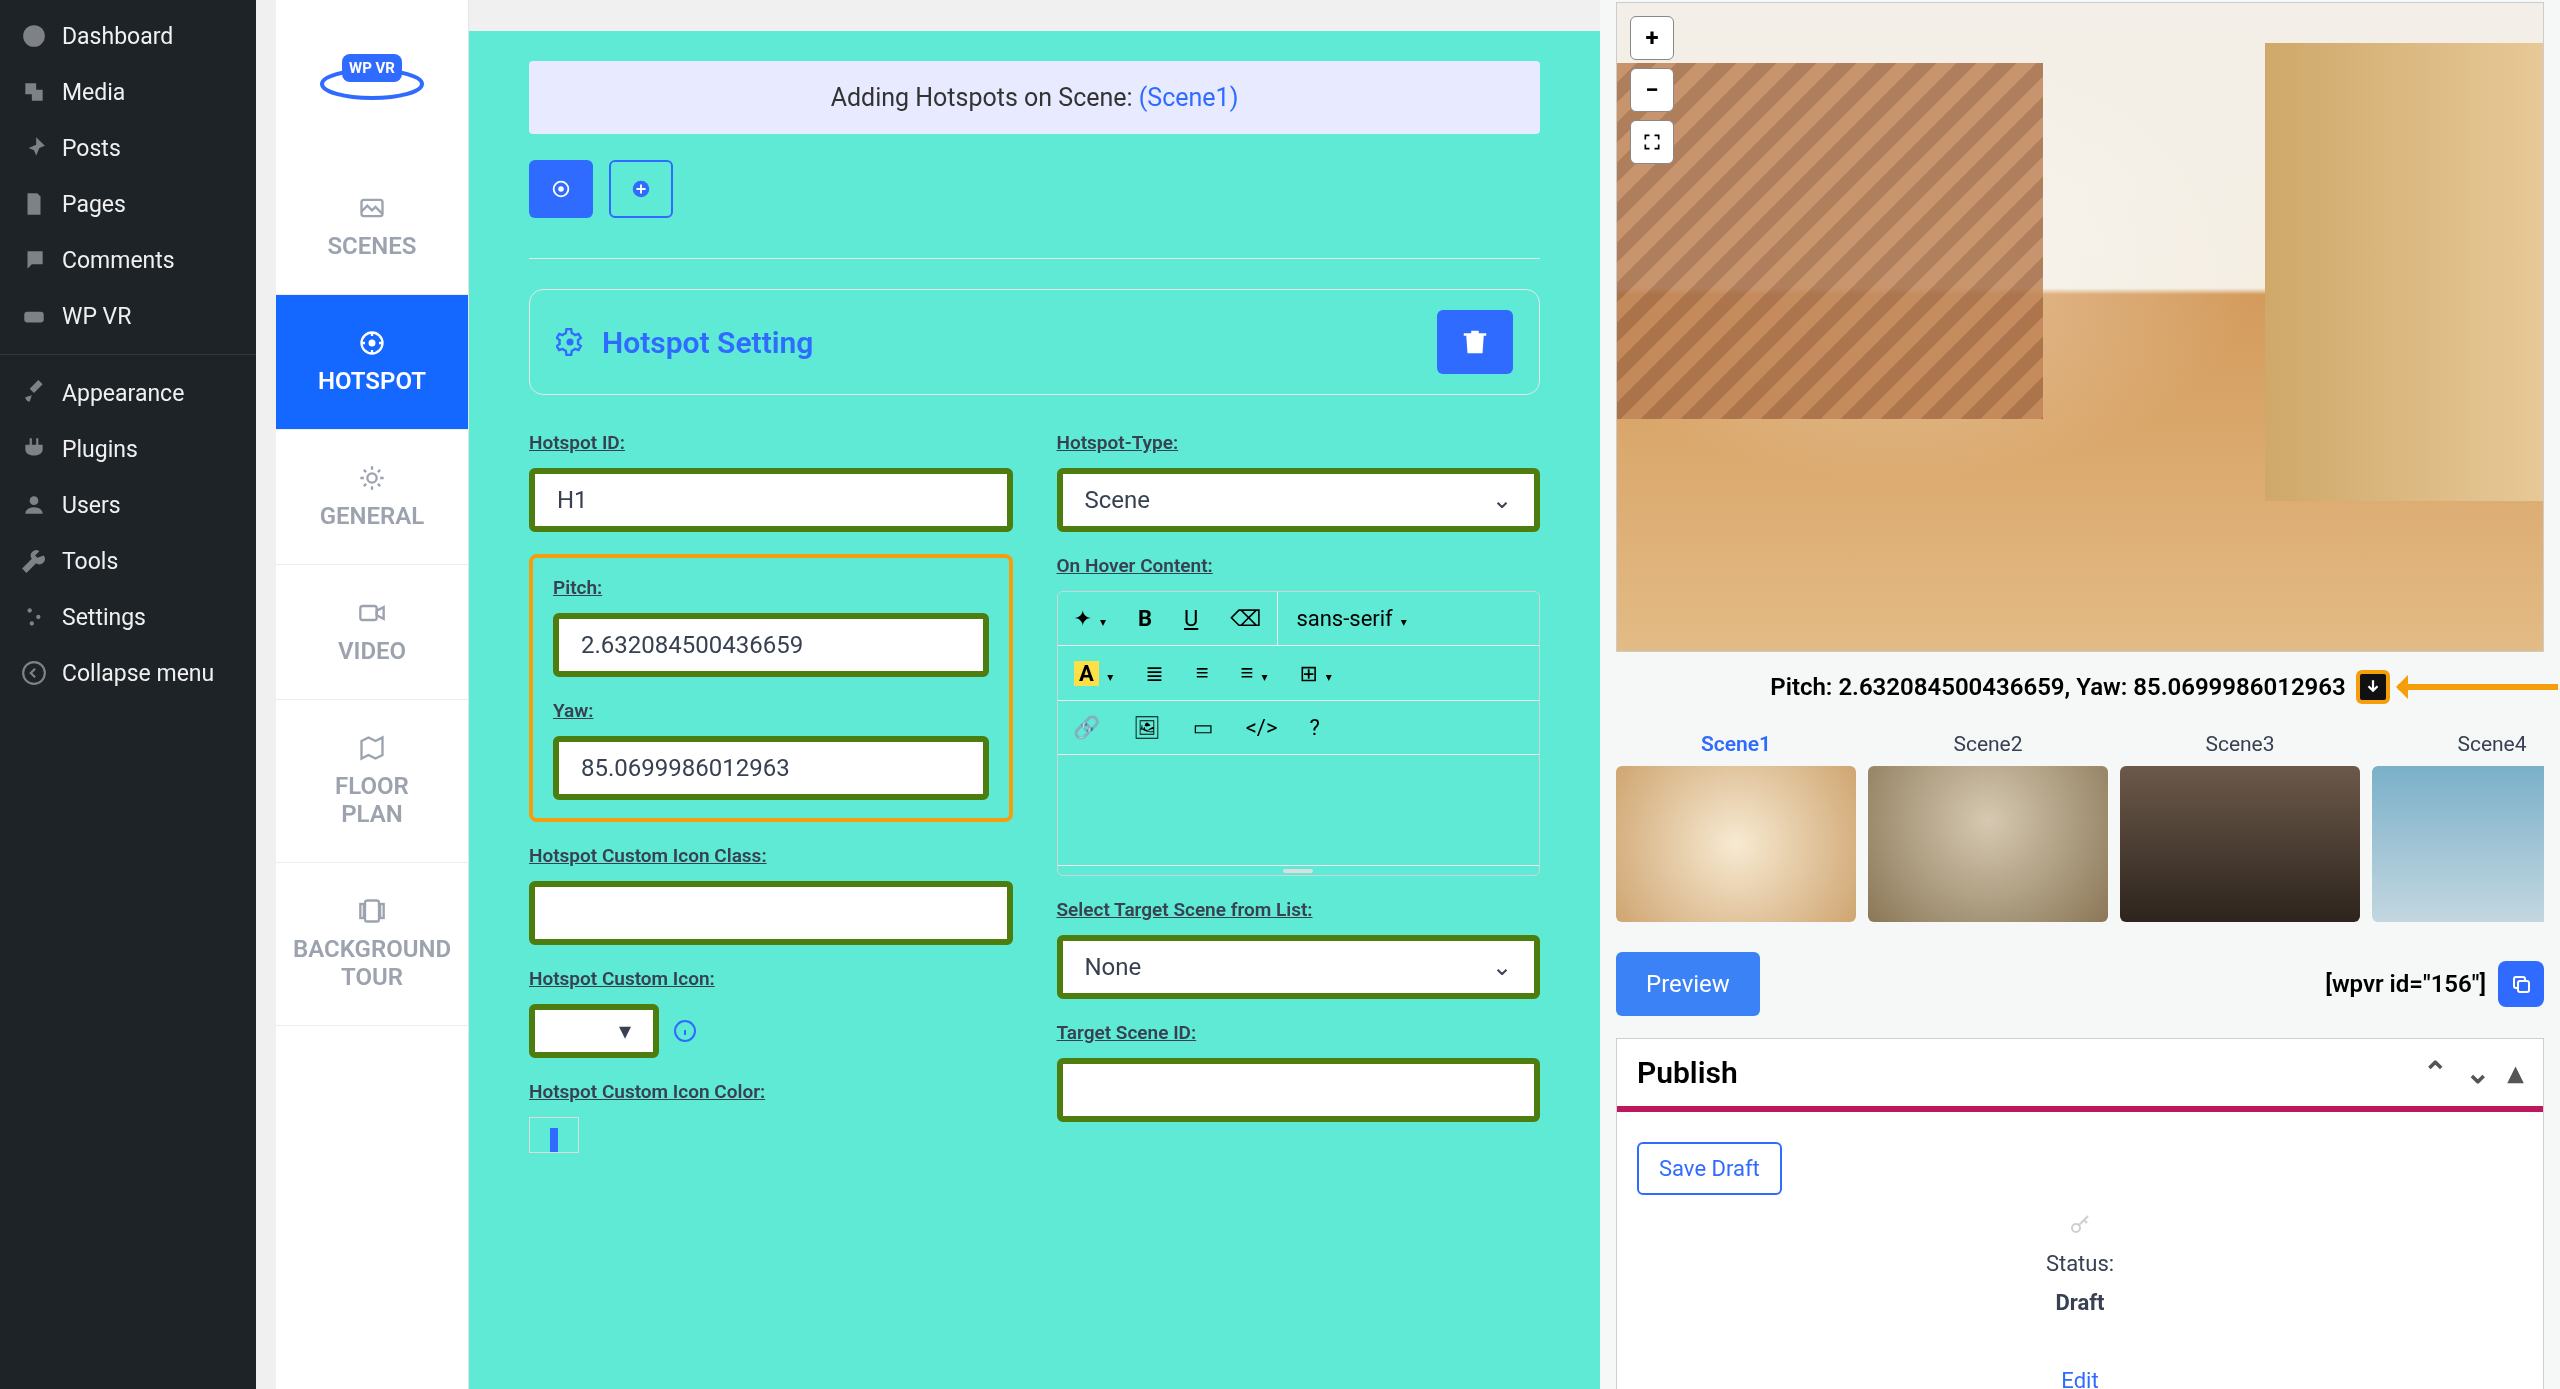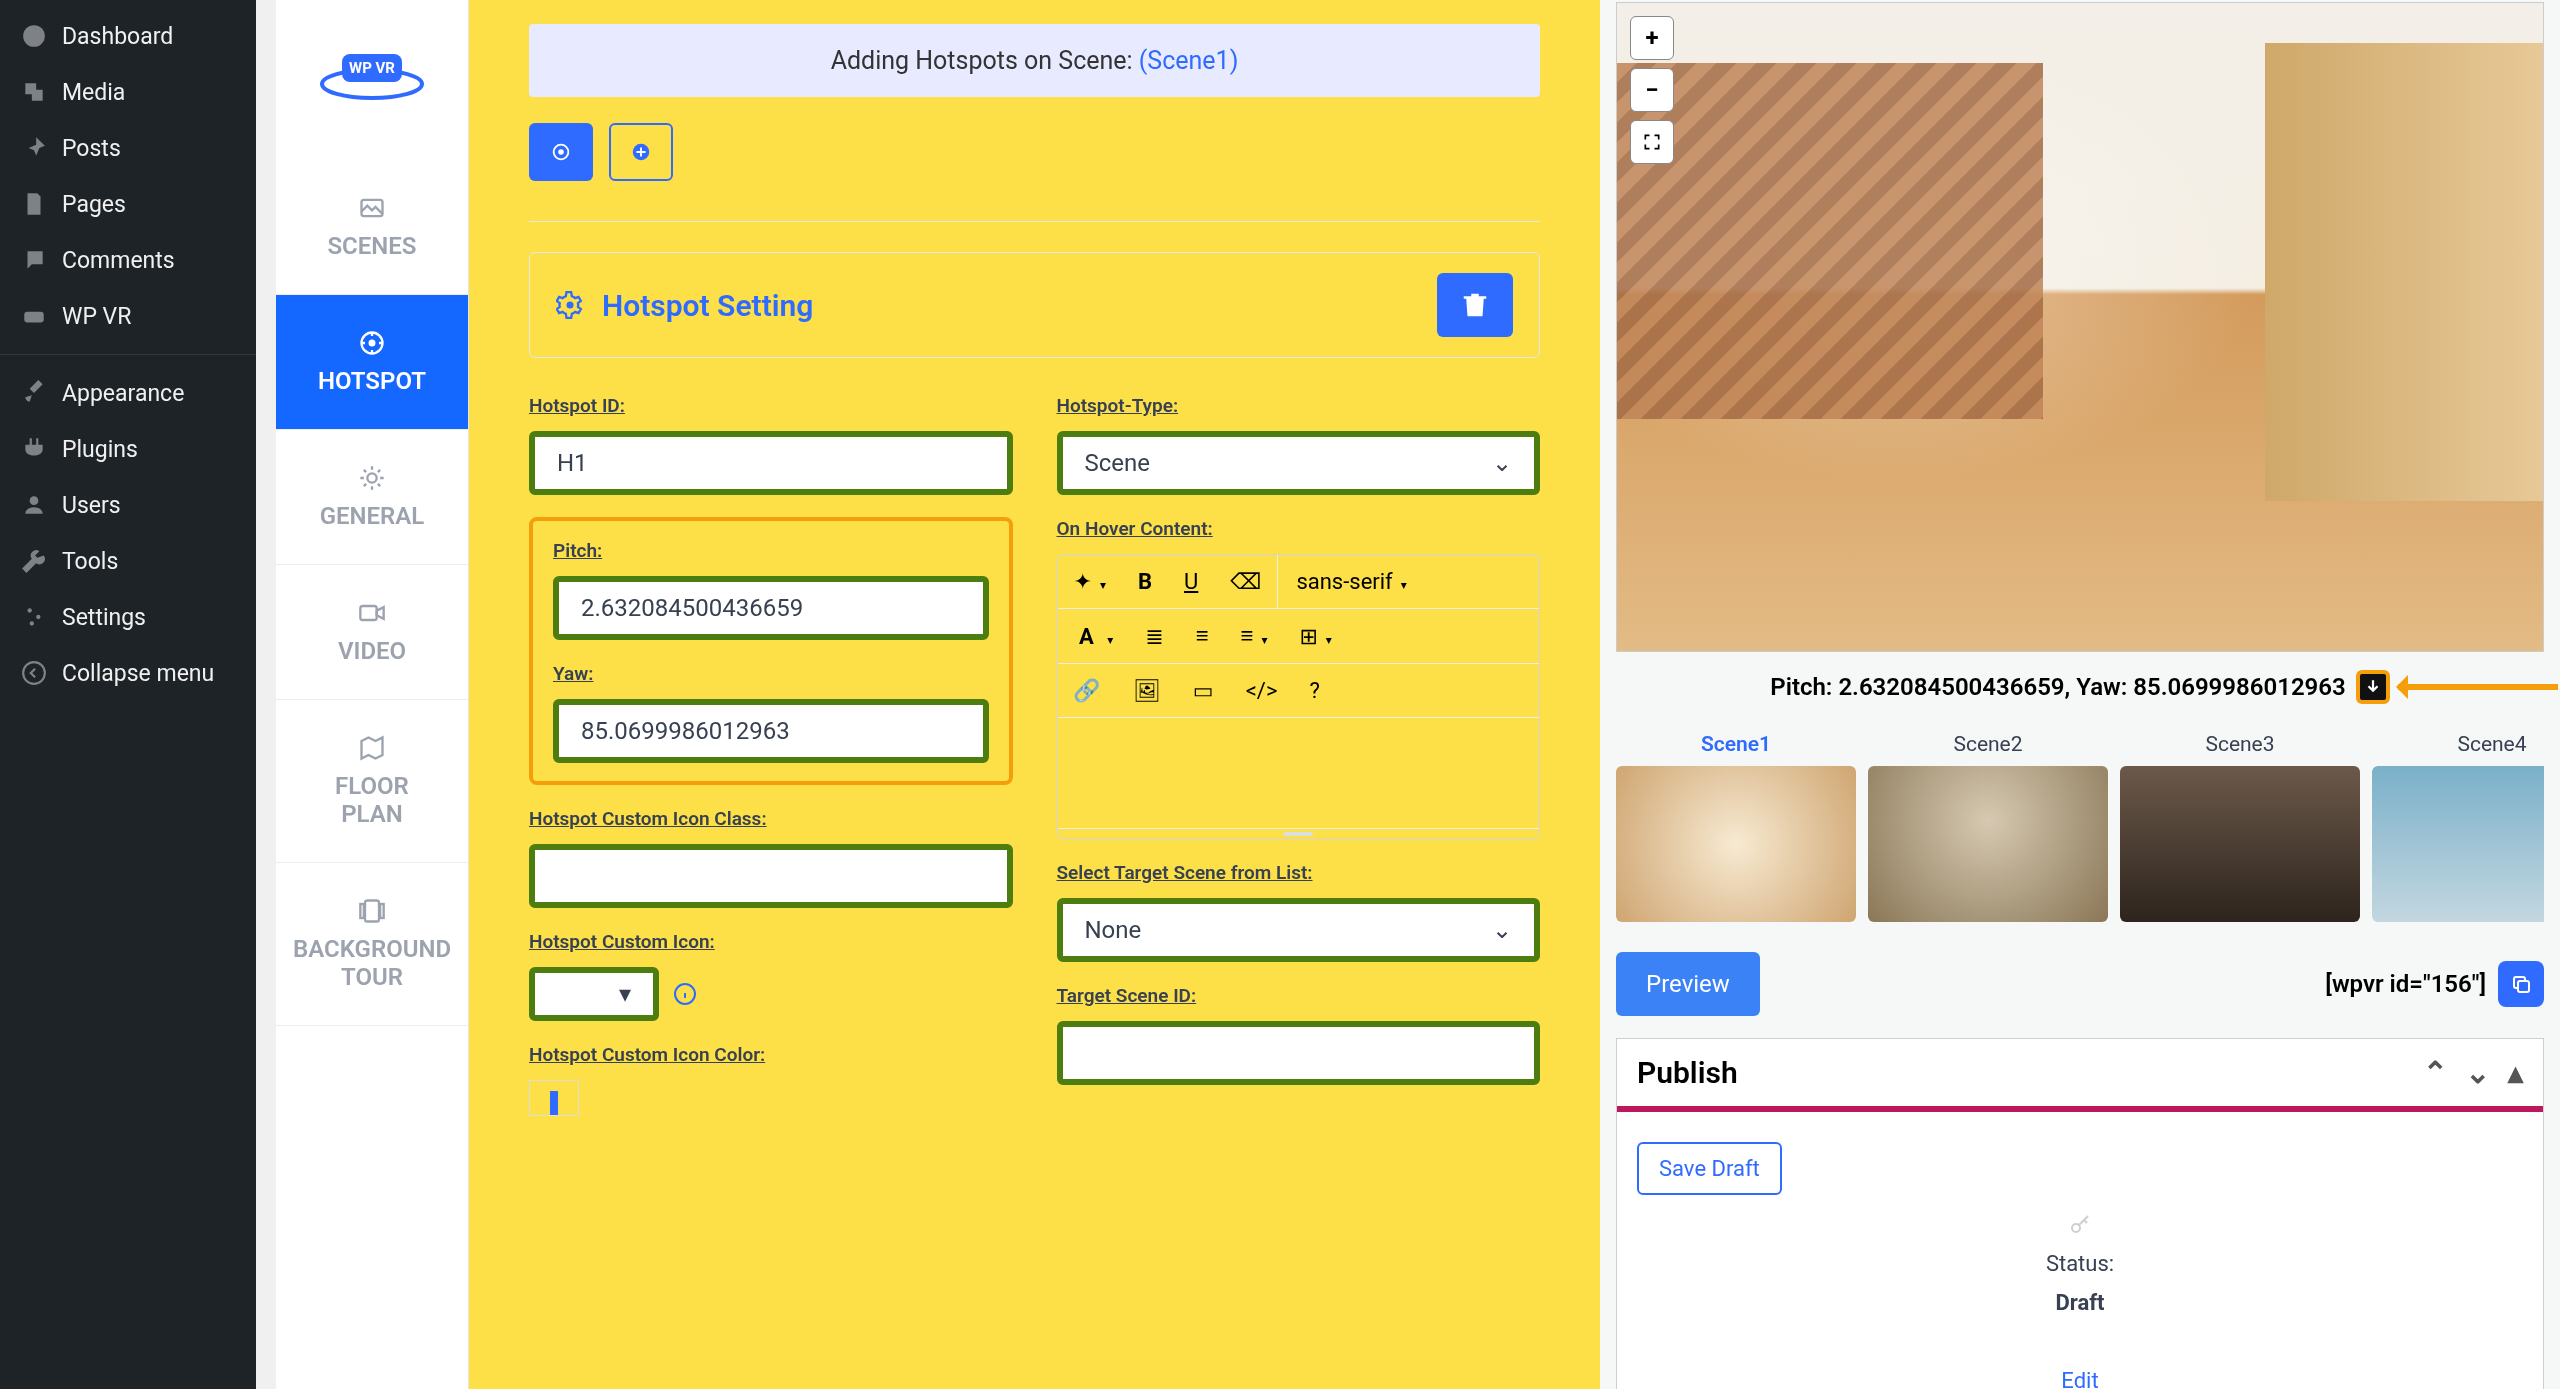--- a/index.html
+++ b/index.html
@@ -16,31 +16,31 @@
 .main { flex: 1; display: flex; overflow: auto; }
 
 
 .vtabs { width: 193px; background: #fff; border-right: 1px solid #e5e5e5; margin: 0 0 0 20px; }
 .vtabs .logo { display: flex; justify-content: center; padding: 36px 0 54px; }
 .vtabs .tab { display: flex; flex-direction: column; align-items: center; gap: 10px; padding: 34px 0; border-bottom: 1px solid #eee; color: #9ca3af; font-weight: 600; font-size: 24px; cursor: pointer; }
 .vtabs .tab.active { background: #1467ff; color: #fff; }
 .vtabs .tab svg { width: 28px; height: 28px; fill: currentColor; }
 
 
-.editor { flex: 1; background: #fde047; padding: 24px 60px; overflow-y: auto; min-width: 900px; }
+.editor { flex: 1; background: #5eead4; padding: 30px 60px; overflow-y: auto; min-width: 900px; margin-top: 31px; }
 .banner { background: #e8ebff; padding: 22px; text-align: center; font-size: 25px; color: #333; border-radius: 4px; }
 .banner .link { color: #2f6bff; }
 .chips { display: flex; gap: 16px; margin-top: 26px; }
 .chip { width: 64px; height: 58px; display: flex; align-items: center; justify-content: center; border-radius: 6px; cursor: pointer; }
 .chip.solid { background: #2f6bff; color: #fff; }
 .chip.outline { border: 2px solid #2f6bff; color: #2f6bff; }
 .chip svg { width: 22px; height: 22px; fill: currentColor; }
 hr.rule { border: none; border-top: 1px solid #e5e7eb; margin: 40px 0 30px; }
 
-.panel-head { display: flex; align-items: center; justify-content: space-between; border: 1px solid #e5e7eb; border-radius: 6px; padding: 20px 26px; }
+.panel-head { display: flex; align-items: center; justify-content: space-between; border: 1px solid #e5e7eb; border-radius: 14px; padding: 20px 26px; }
 .panel-head h2 { color: #2f6bff; font-size: 30px; font-weight: 600; display: flex; align-items: center; gap: 18px; }
 .panel-head .trash { width: 76px; height: 64px; background: #2f6bff; border-radius: 6px; display: flex; align-items: center; justify-content: center; cursor: pointer; }
 .panel-head .trash svg { width: 30px; height: 30px; fill: #fff; }
 
 .form-cols { display: flex; gap: 44px; margin-top: 36px; }
 .col { flex: 1; display: flex; flex-direction: column; gap: 22px; }
 .field label { display: block; font-size: 19px; font-weight: 600; color: #374151; margin-bottom: 14px; text-decoration: underline; }
 .field input[type=text], .field .select { width: 100%; height: 64px; border: 6px solid #4d7c0f; border-radius: 6px; padding: 0 22px; font-size: 24px; color: #374151; background: #fff; }
 .field .select { display: flex; align-items: center; justify-content: space-between; cursor: pointer; }
 .highlight-box { border: 4px solid #f59e0b; border-radius: 8px; padding: 18px 20px; display: flex; flex-direction: column; gap: 22px; }

